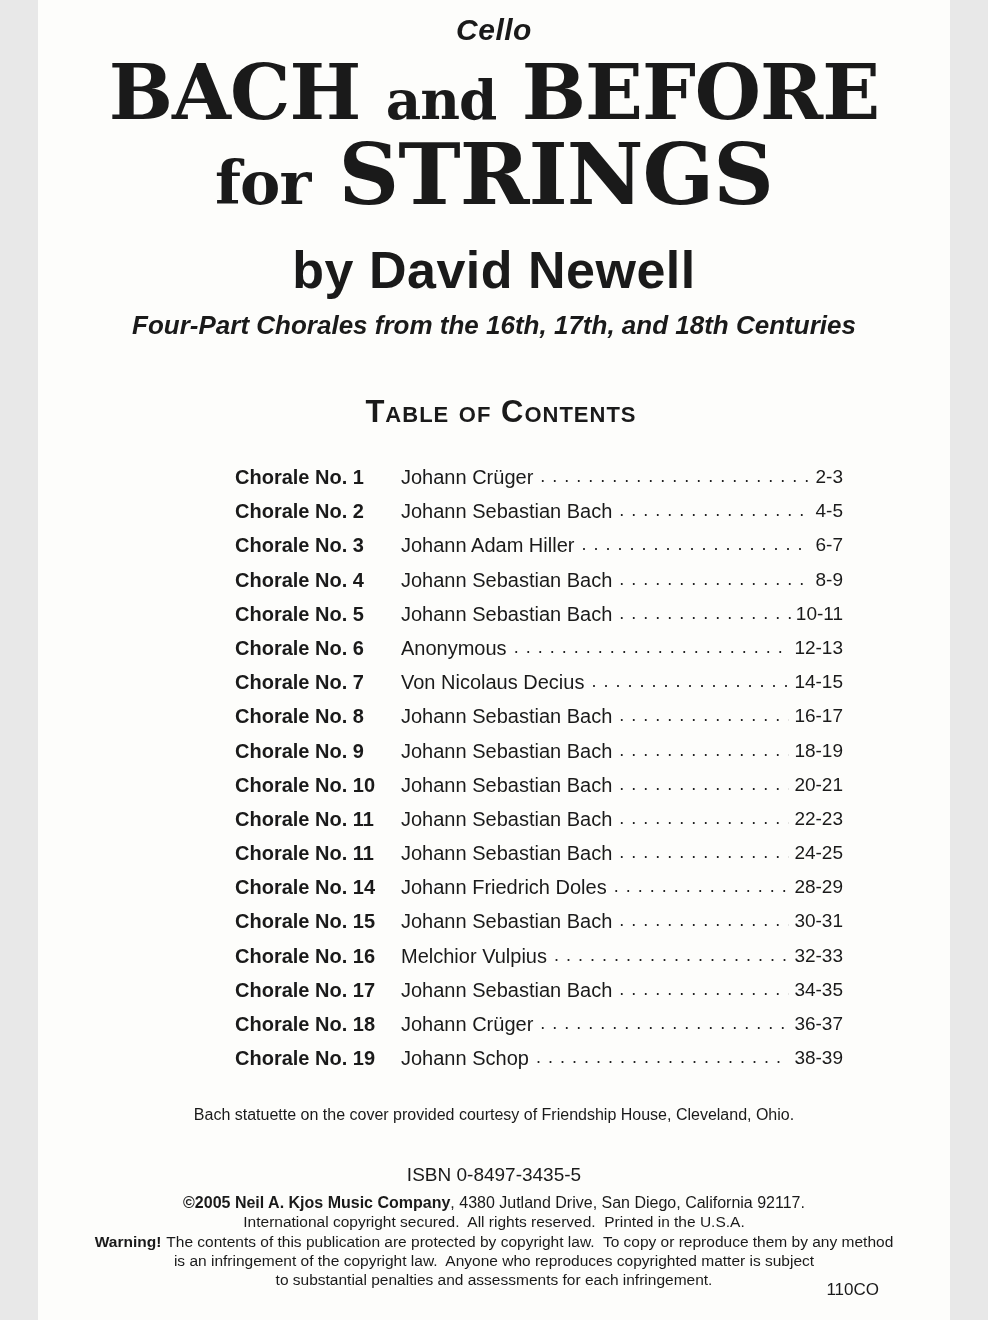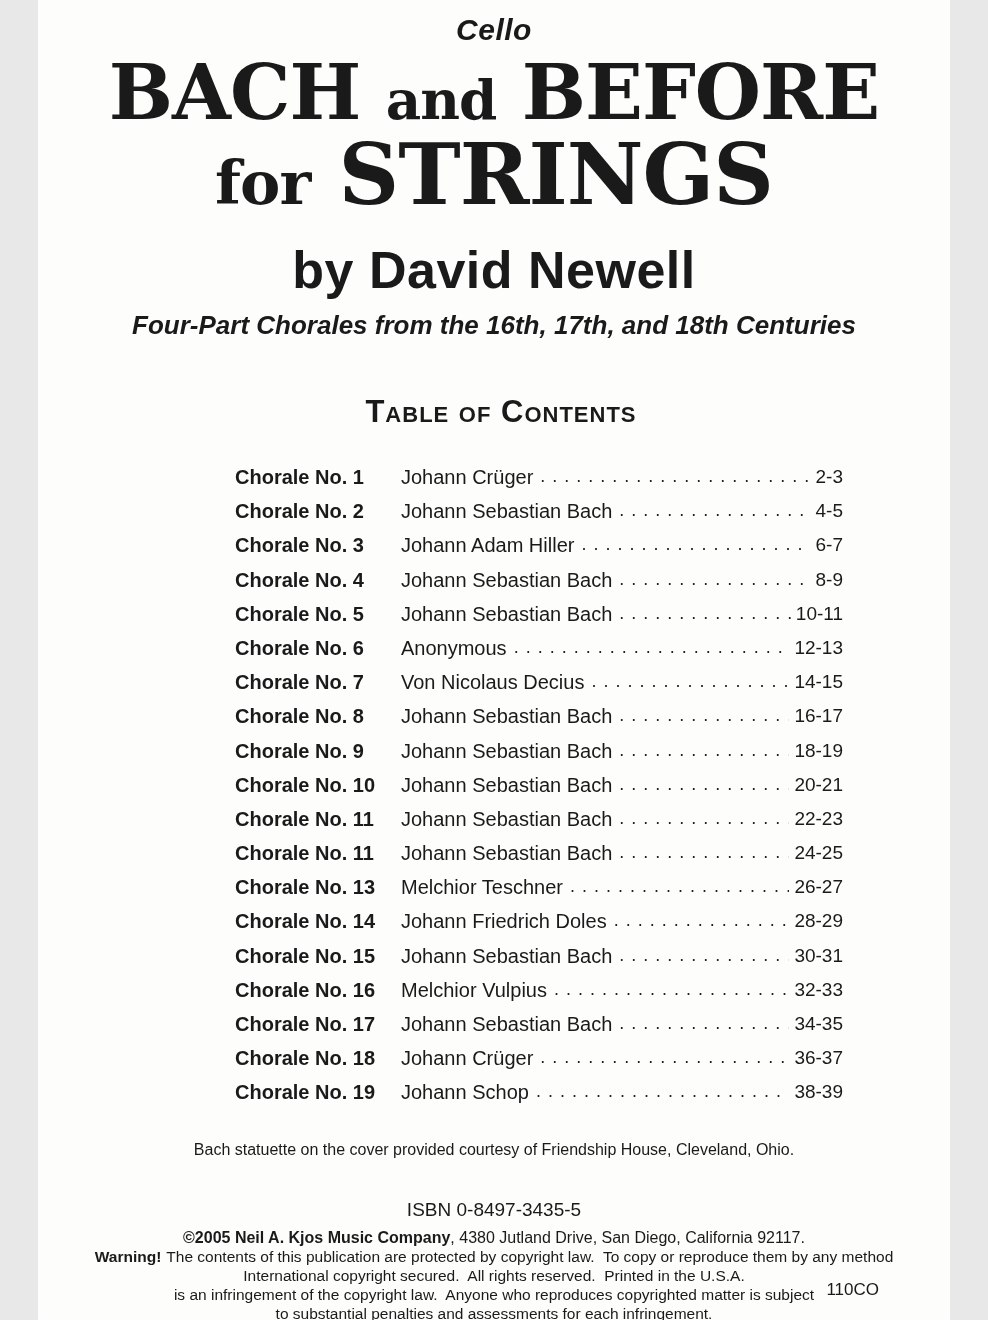--- a/index.html
+++ b/index.html
@@ -235,26 +235,20 @@
         <span class="toc-pages">22-23</span>
       </div>
 
       <div class="toc-row">
         <span class="toc-label">Chorale No. 11</span>
         <span class="toc-composer">Johann Sebastian Bach</span>
         <span class="toc-dots"></span>
         <span class="toc-pages">24-25</span>
       </div>
 
-      <div class="toc-row">
-        <span class="toc-label">Chorale No. 13</span>
-        <span class="toc-composer">Melchior Teschner</span>
-        <span class="toc-dots"></span>
-        <span class="toc-pages">26-27</span>
-      </div>
 
       <div class="toc-row">
         <span class="toc-label">Chorale No. 14</span>
         <span class="toc-composer">Johann Friedrich Doles</span>
         <span class="toc-dots"></span>
         <span class="toc-pages">28-29</span>
       </div>
 
       <div class="toc-row">
         <span class="toc-label">Chorale No. 15</span>
@@ -291,23 +285,23 @@
         <span class="toc-pages">38-39</span>
       </div>
     </div>
 
   <div class="credit">Bach statuette on the cover provided courtesy of Friendship House, Cleveland, Ohio.</div>
 
   <div class="isbn">ISBN 0-8497-3435-5</div>
 
   <div class="publisher"><span class="bold">©2005 Neil A. Kjos Music Company</span><span>, 4380 Jutland Drive, San Diego, California 92117.</span></div>
 
+  <div class="fineprint">International copyright secured.  All rights reserved.  Printed in the U.S.A.</div>
+
   <div class="fineprint"><span class="warn-label">Warning!</span><span>The contents of this publication are protected by copyright law.  To copy or reproduce them by any method</span></div>
 
-  <div class="fineprint">International copyright secured.  All rights reserved.  Printed in the U.S.A.</div>
-
   <div class="fineprint">is an infringement of the copyright law.  Anyone who reproduces copyrighted matter is subject</div>
 
   <div class="fineprint">to substantial penalties and assessments for each infringement.</div>
 
   <div class="catalog-number">110CO</div>
 
 </div>
 
 </body></html>

